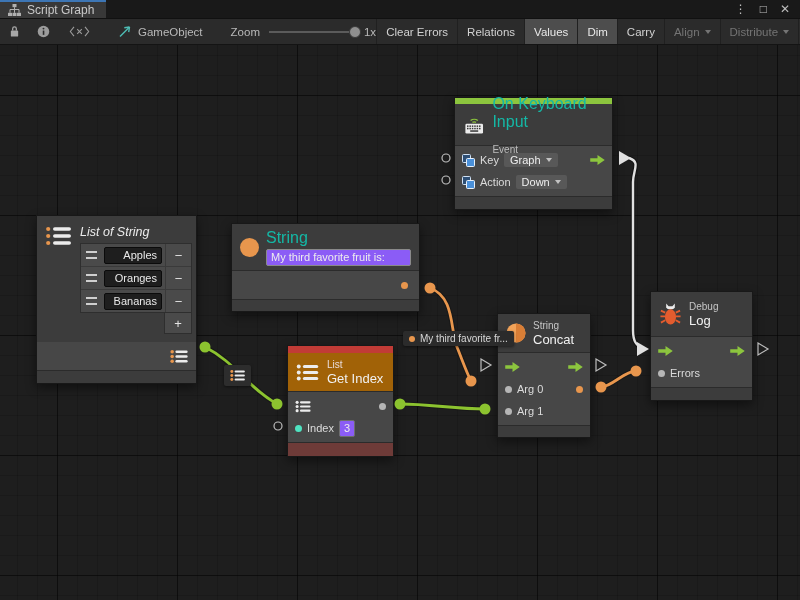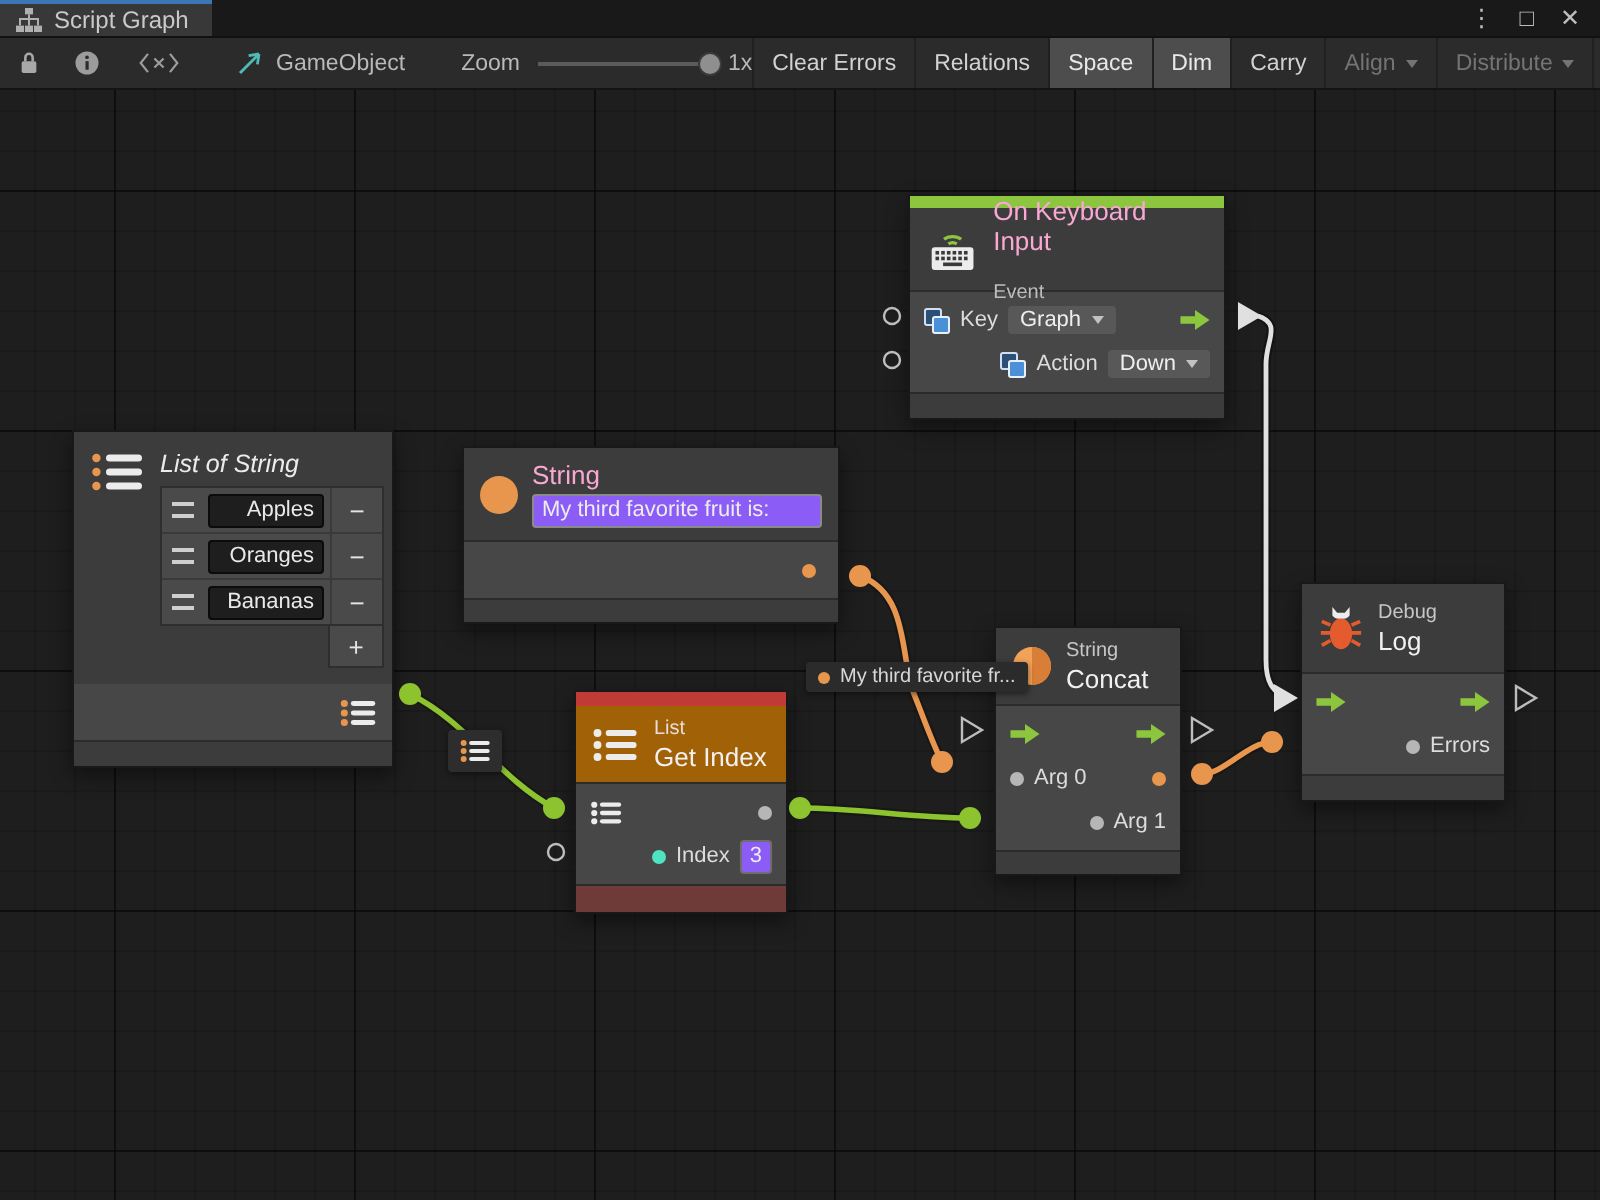--- a/index.html
+++ b/index.html
@@ -45,26 +45,26 @@
     background-position:57px 0,0 51px,17px 0,0 11px;z-index:0;}
   
   .node{position:absolute;z-index:2;border:1px solid #181818;box-sizing:border-box;
         box-shadow:0 4px 10px rgba(0,0,0,.45);background:#3c3c3c;color:#dcdcdc;}
   .bar{height:6px;}
   .bar.lime{background:#8CC53E;}
   .bar.red{height:7px;background:#C13B36;}
   .nhead{background:#3c3c3c;border-bottom:1px solid #2b2b2b;display:flex;align-items:center;
          gap:7px;padding:0 8px;}
   .nhead.redbg{background:#a16207;}
-  .ntitle{font-size:13px;color:#f9a8d4;}
+  .ntitle{font-size:16px;color:#14b8a6;}
   .nsub{font-size:10px;color:#bdbdbd;margin-top:13px;}
   .ncat{font-size:10px;color:#c6c6c6;}
   .ntitle2{font-size:13px;color:#f1f1f1;margin-top:1px;}
   .nbody{background:#474747;padding:3px 0;}
-  .prow{height:22px;display:flex;align-items:center;gap:5px;padding:0 7px;font-size:11px;color:#dcdcdc;justify-content:flex-end;}
+  .prow{height:22px;display:flex;align-items:center;gap:5px;padding:0 7px;font-size:11px;color:#dcdcdc;}
   .flex{flex:1;}
   .nfoot{background:#3c3c3c;border-top:1px solid #2b2b2b;}
   .nfoot.redbg{background:#6E3B38;}
   .dot{width:7px;height:7px;border-radius:50%;flex-shrink:0;}
   .dot.gray{background:#b6b6b6;}
   .dot.orange{background:#E8964D;}
   .dot.cyan{background:#4FE3C1;}
   .dd{background:#585858;border-radius:2px;padding:1px 6px;display:inline-flex;align-items:center;
       gap:5px;font-size:11px;color:#efefef;}
   .vfield{background:#8b5cf6;border:1px solid #6e6e6e;border-radius:2px;padding:0 4px;
@@ -158,21 +158,21 @@
       <span>1x</span>
     </div>
     <div class="tb-buttons">
       <div class="tb-btn">
           <span>Clear Errors</span>
         </div>
       <div class="tb-btn">
           <span>Relations</span>
         </div>
       <div class="tb-btn active">
-          <span>Space</span>
+          <span>Values</span>
         </div>
       <div class="tb-btn active">
           <span>Dim</span>
         </div>
       <div class="tb-btn">
           <span>Carry</span>
         </div>
       <div class="tb-btn disabled">
           <span>Align</span>
           <span class="caret"></span>

